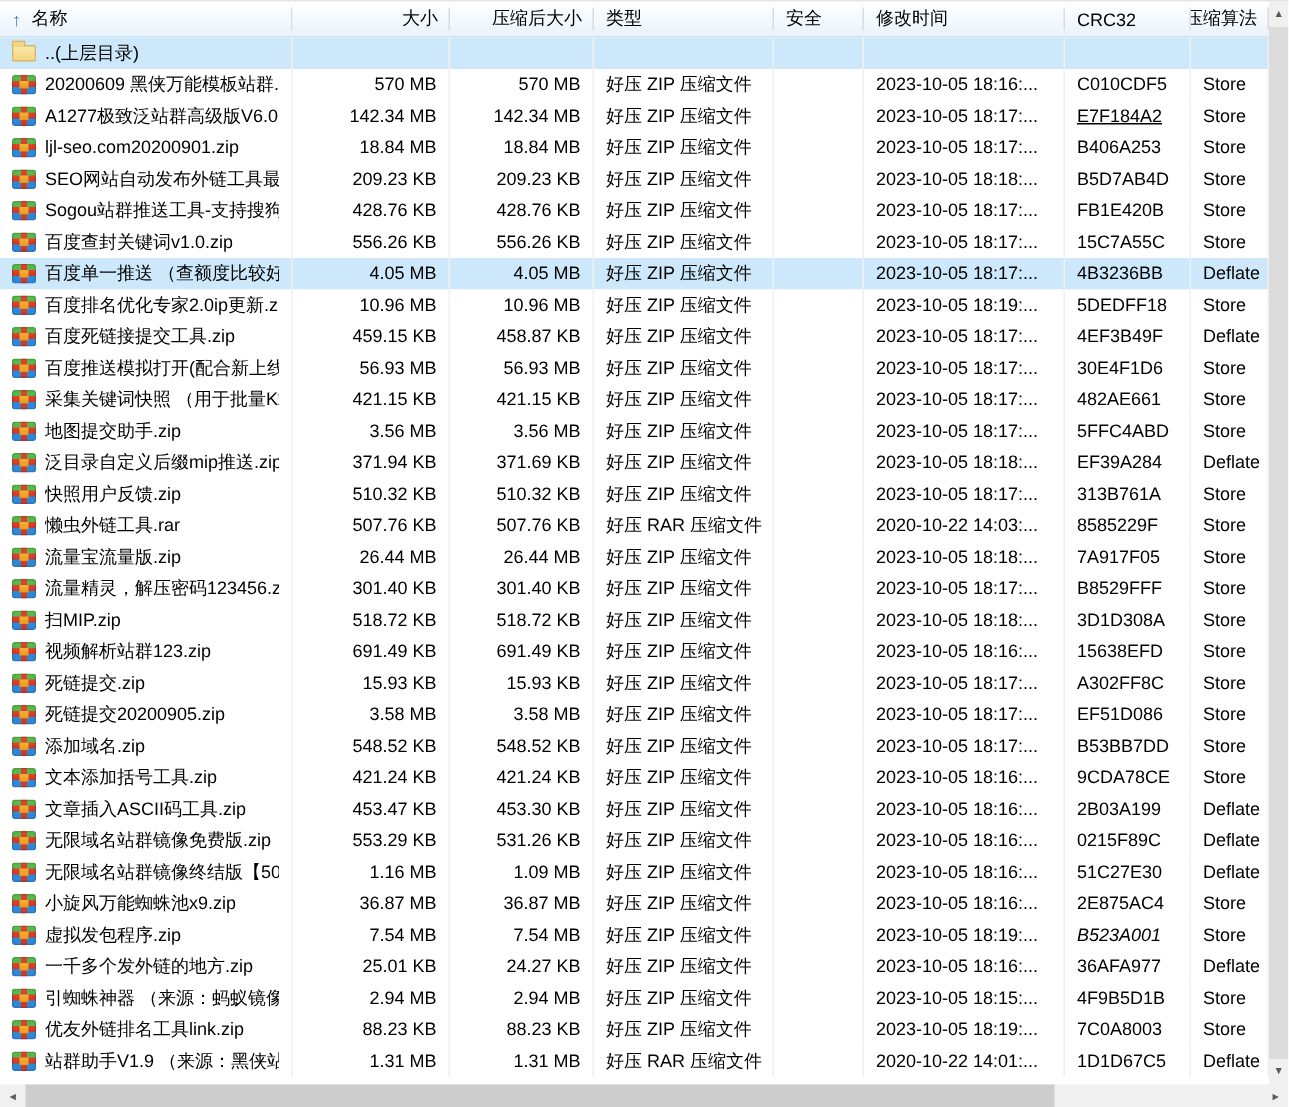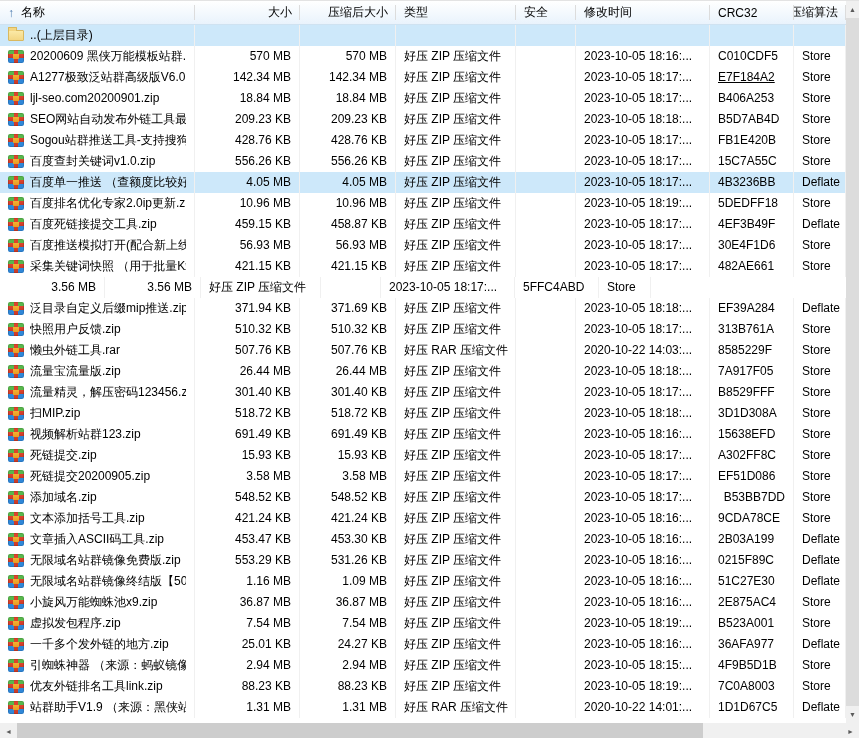--- a/index.html
+++ b/index.html
@@ -235,20 +235,24 @@
           </div>
           <div class="cell r" style="width: 105px;">421.15 KB</div>
           <div class="cell r" style="width: 96px;">421.15 KB</div>
           <div class="cell" style="width: 120px;">好压 ZIP 压缩文件</div>
           <div class="cell" style="width: 60px;"></div>
           <div class="cell" style="width: 134px;">2023-10-05 18:17:...</div>
           <div class="cell" style="width: 84px;">482AE661</div>
           <div class="cell" style="width: 52px;">Store</div>
         </div>
         <div class="row">
+          <div class="cell name" style="width: 195px;">
+            <span class="icon-arc"></span>
+            <span class="fname">地图提交助手.zip</span>
+          </div>
           <div class="cell r" style="width: 105px;">3.56 MB</div>
           <div class="cell r" style="width: 96px;">3.56 MB</div>
           <div class="cell" style="width: 120px;">好压 ZIP 压缩文件</div>
           <div class="cell" style="width: 60px;"></div>
           <div class="cell" style="width: 134px;">2023-10-05 18:17:...</div>
           <div class="cell" style="width: 84px;">5FFC4ABD</div>
           <div class="cell" style="width: 52px;">Store</div>
         </div>
         <div class="row">
           <div class="cell name" style="width: 195px;">
@@ -370,21 +374,21 @@
         <div class="row">
           <div class="cell name" style="width: 195px;">
             <span class="icon-arc"></span>
             <span class="fname">添加域名.zip</span>
           </div>
           <div class="cell r" style="width: 105px;">548.52 KB</div>
           <div class="cell r" style="width: 96px;">548.52 KB</div>
           <div class="cell" style="width: 120px;">好压 ZIP 压缩文件</div>
           <div class="cell" style="width: 60px;"></div>
           <div class="cell" style="width: 134px;">2023-10-05 18:17:...</div>
-          <div class="cell" style="width: 84px; text-align: right;">B53BB7DD</div>
+          <div class="cell" style="width: 84px;">B53BB7DD</div>
           <div class="cell" style="width: 52px;">Store</div>
         </div>
         <div class="row">
           <div class="cell name" style="width: 195px;">
             <span class="icon-arc"></span>
             <span class="fname">文本添加括号工具.zip</span>
           </div>
           <div class="cell r" style="width: 105px;">421.24 KB</div>
           <div class="cell r" style="width: 96px;">421.24 KB</div>
           <div class="cell" style="width: 120px;">好压 ZIP 压缩文件</div>
@@ -448,21 +452,21 @@
         <div class="row">
           <div class="cell name" style="width: 195px;">
             <span class="icon-arc"></span>
             <span class="fname">虚拟发包程序.zip</span>
           </div>
           <div class="cell r" style="width: 105px;">7.54 MB</div>
           <div class="cell r" style="width: 96px;">7.54 MB</div>
           <div class="cell" style="width: 120px;">好压 ZIP 压缩文件</div>
           <div class="cell" style="width: 60px;"></div>
           <div class="cell" style="width: 134px;">2023-10-05 18:19:...</div>
-          <div class="cell" style="width: 84px;">B523A001</div>
+          <div class="cell" style="width: 84px; font-style: italic;">B523A001</div>
           <div class="cell" style="width: 52px;">Store</div>
         </div>
         <div class="row">
           <div class="cell name" style="width: 195px;">
             <span class="icon-arc"></span>
             <span class="fname">一千多个发外链的地方.zip</span>
           </div>
           <div class="cell r" style="width: 105px;">25.01 KB</div>
           <div class="cell r" style="width: 96px;">24.27 KB</div>
           <div class="cell" style="width: 120px;">好压 ZIP 压缩文件</div>

